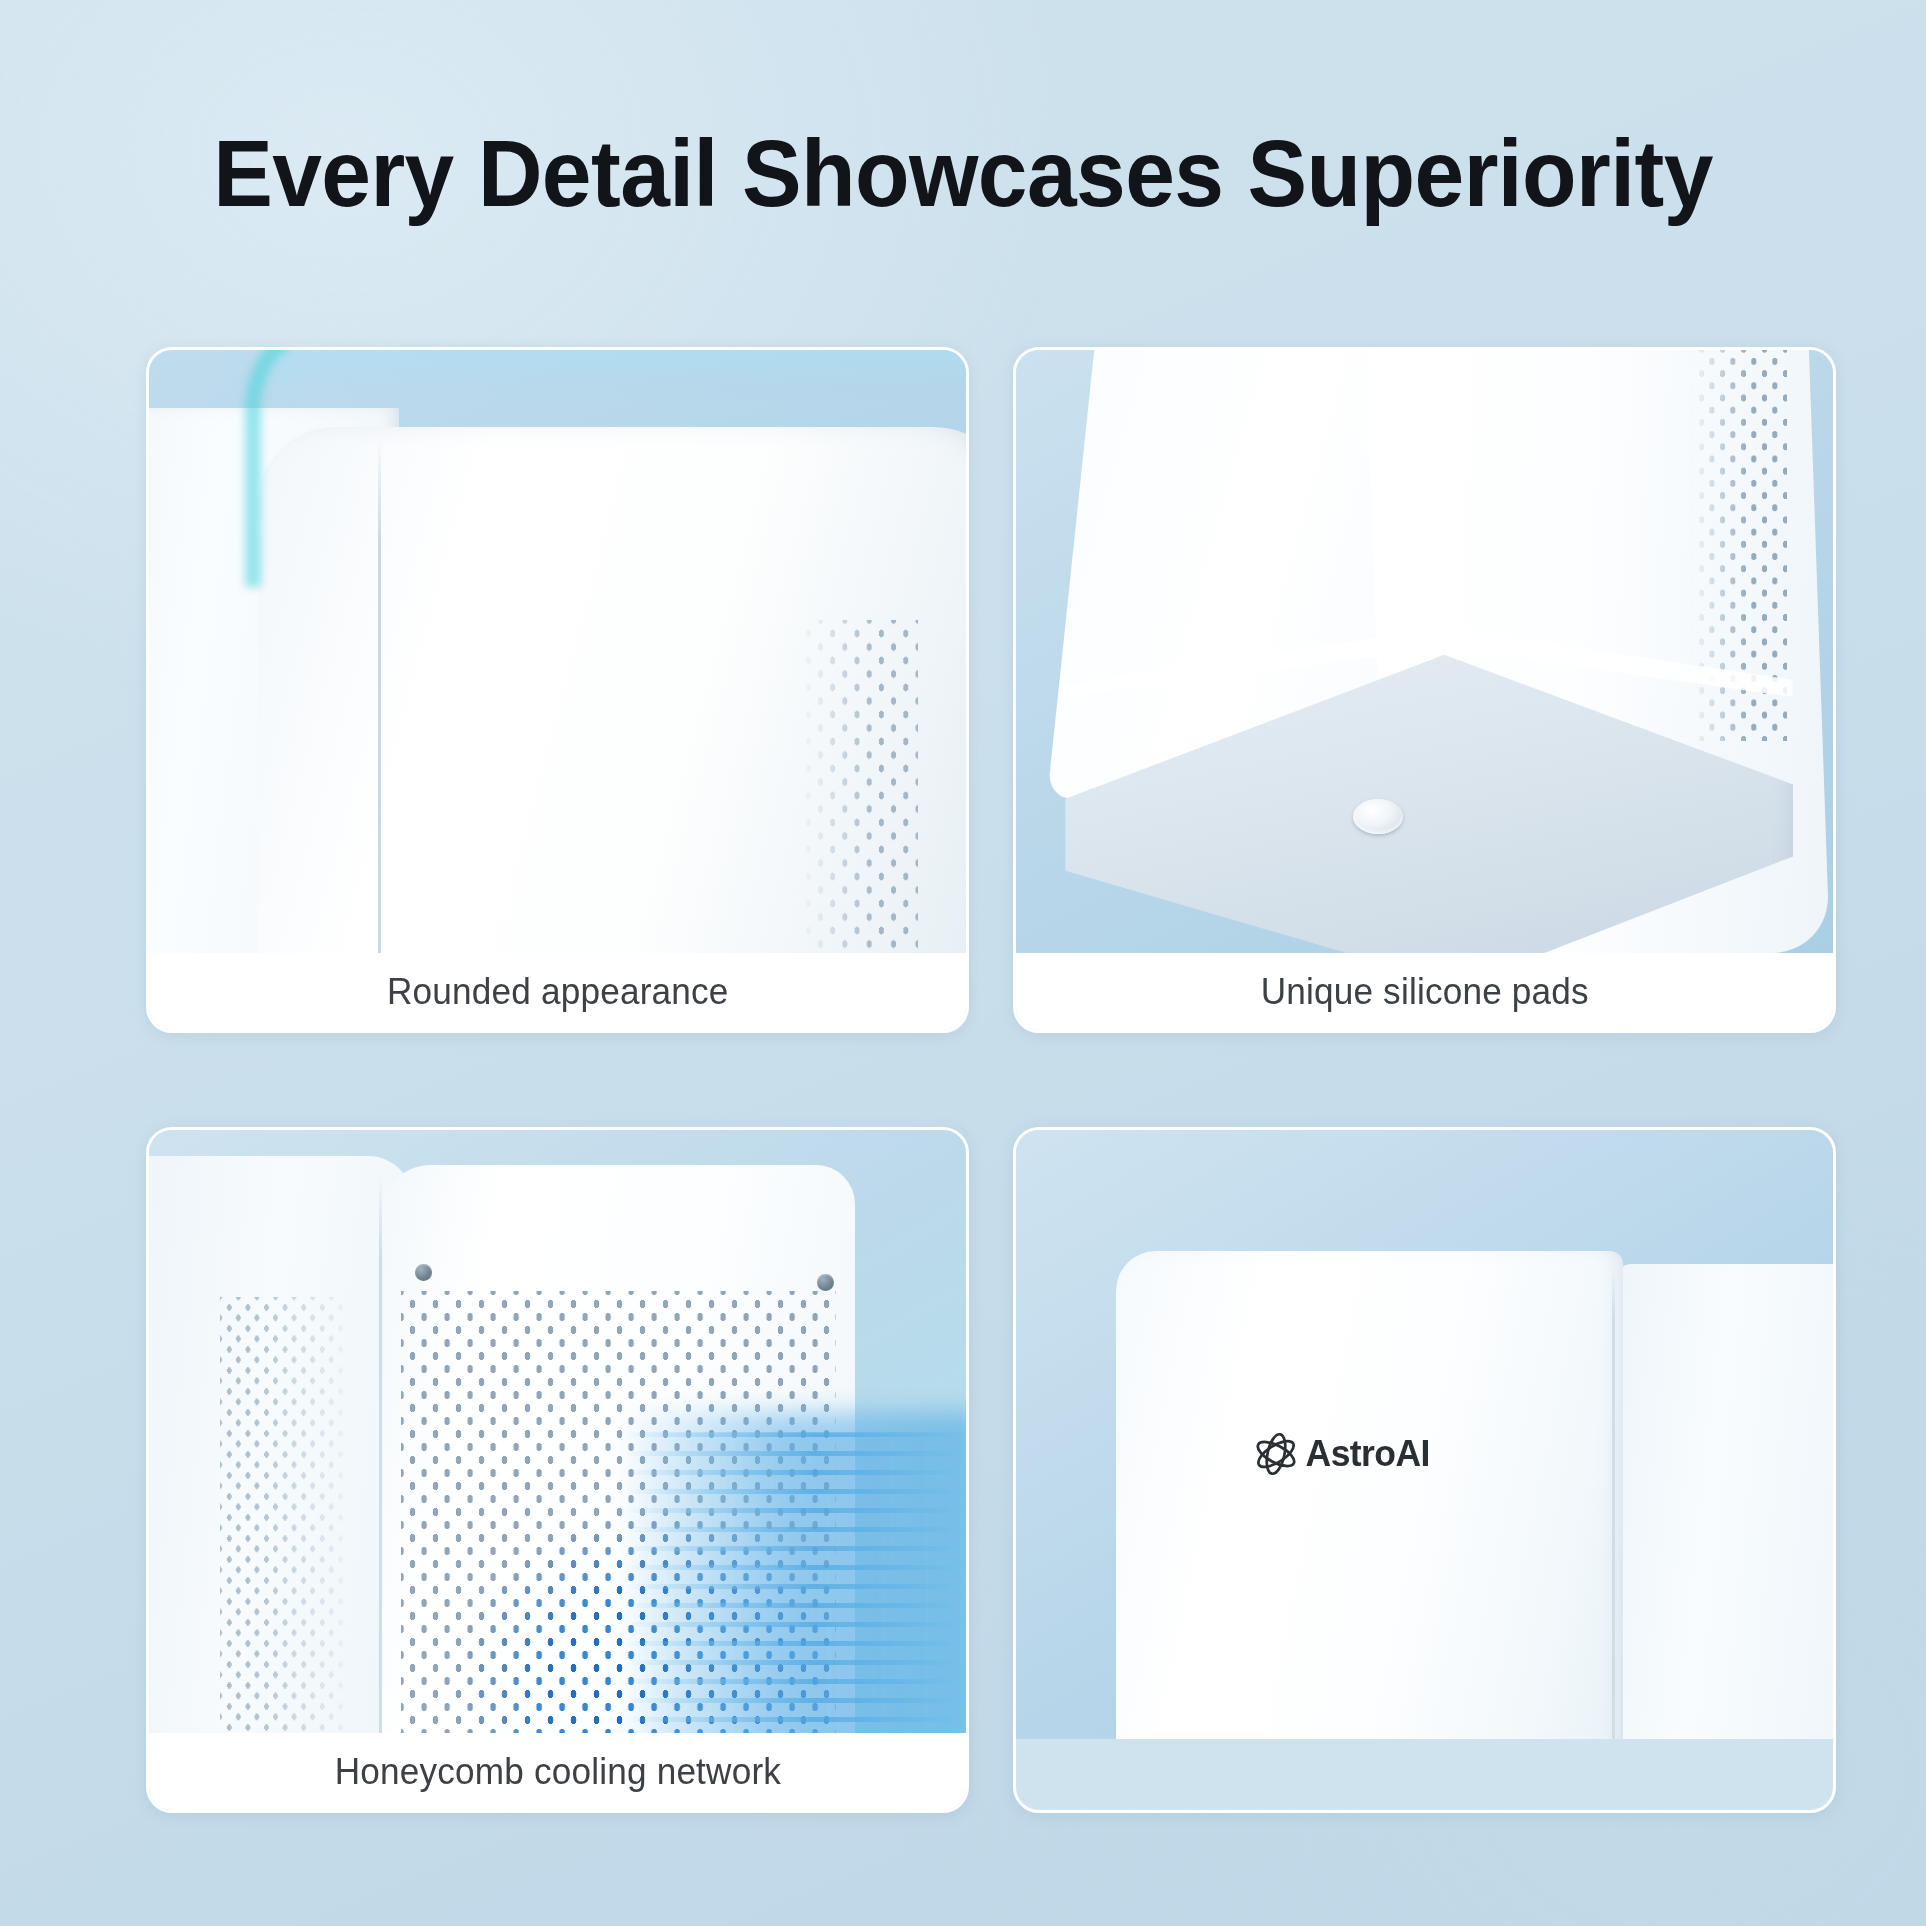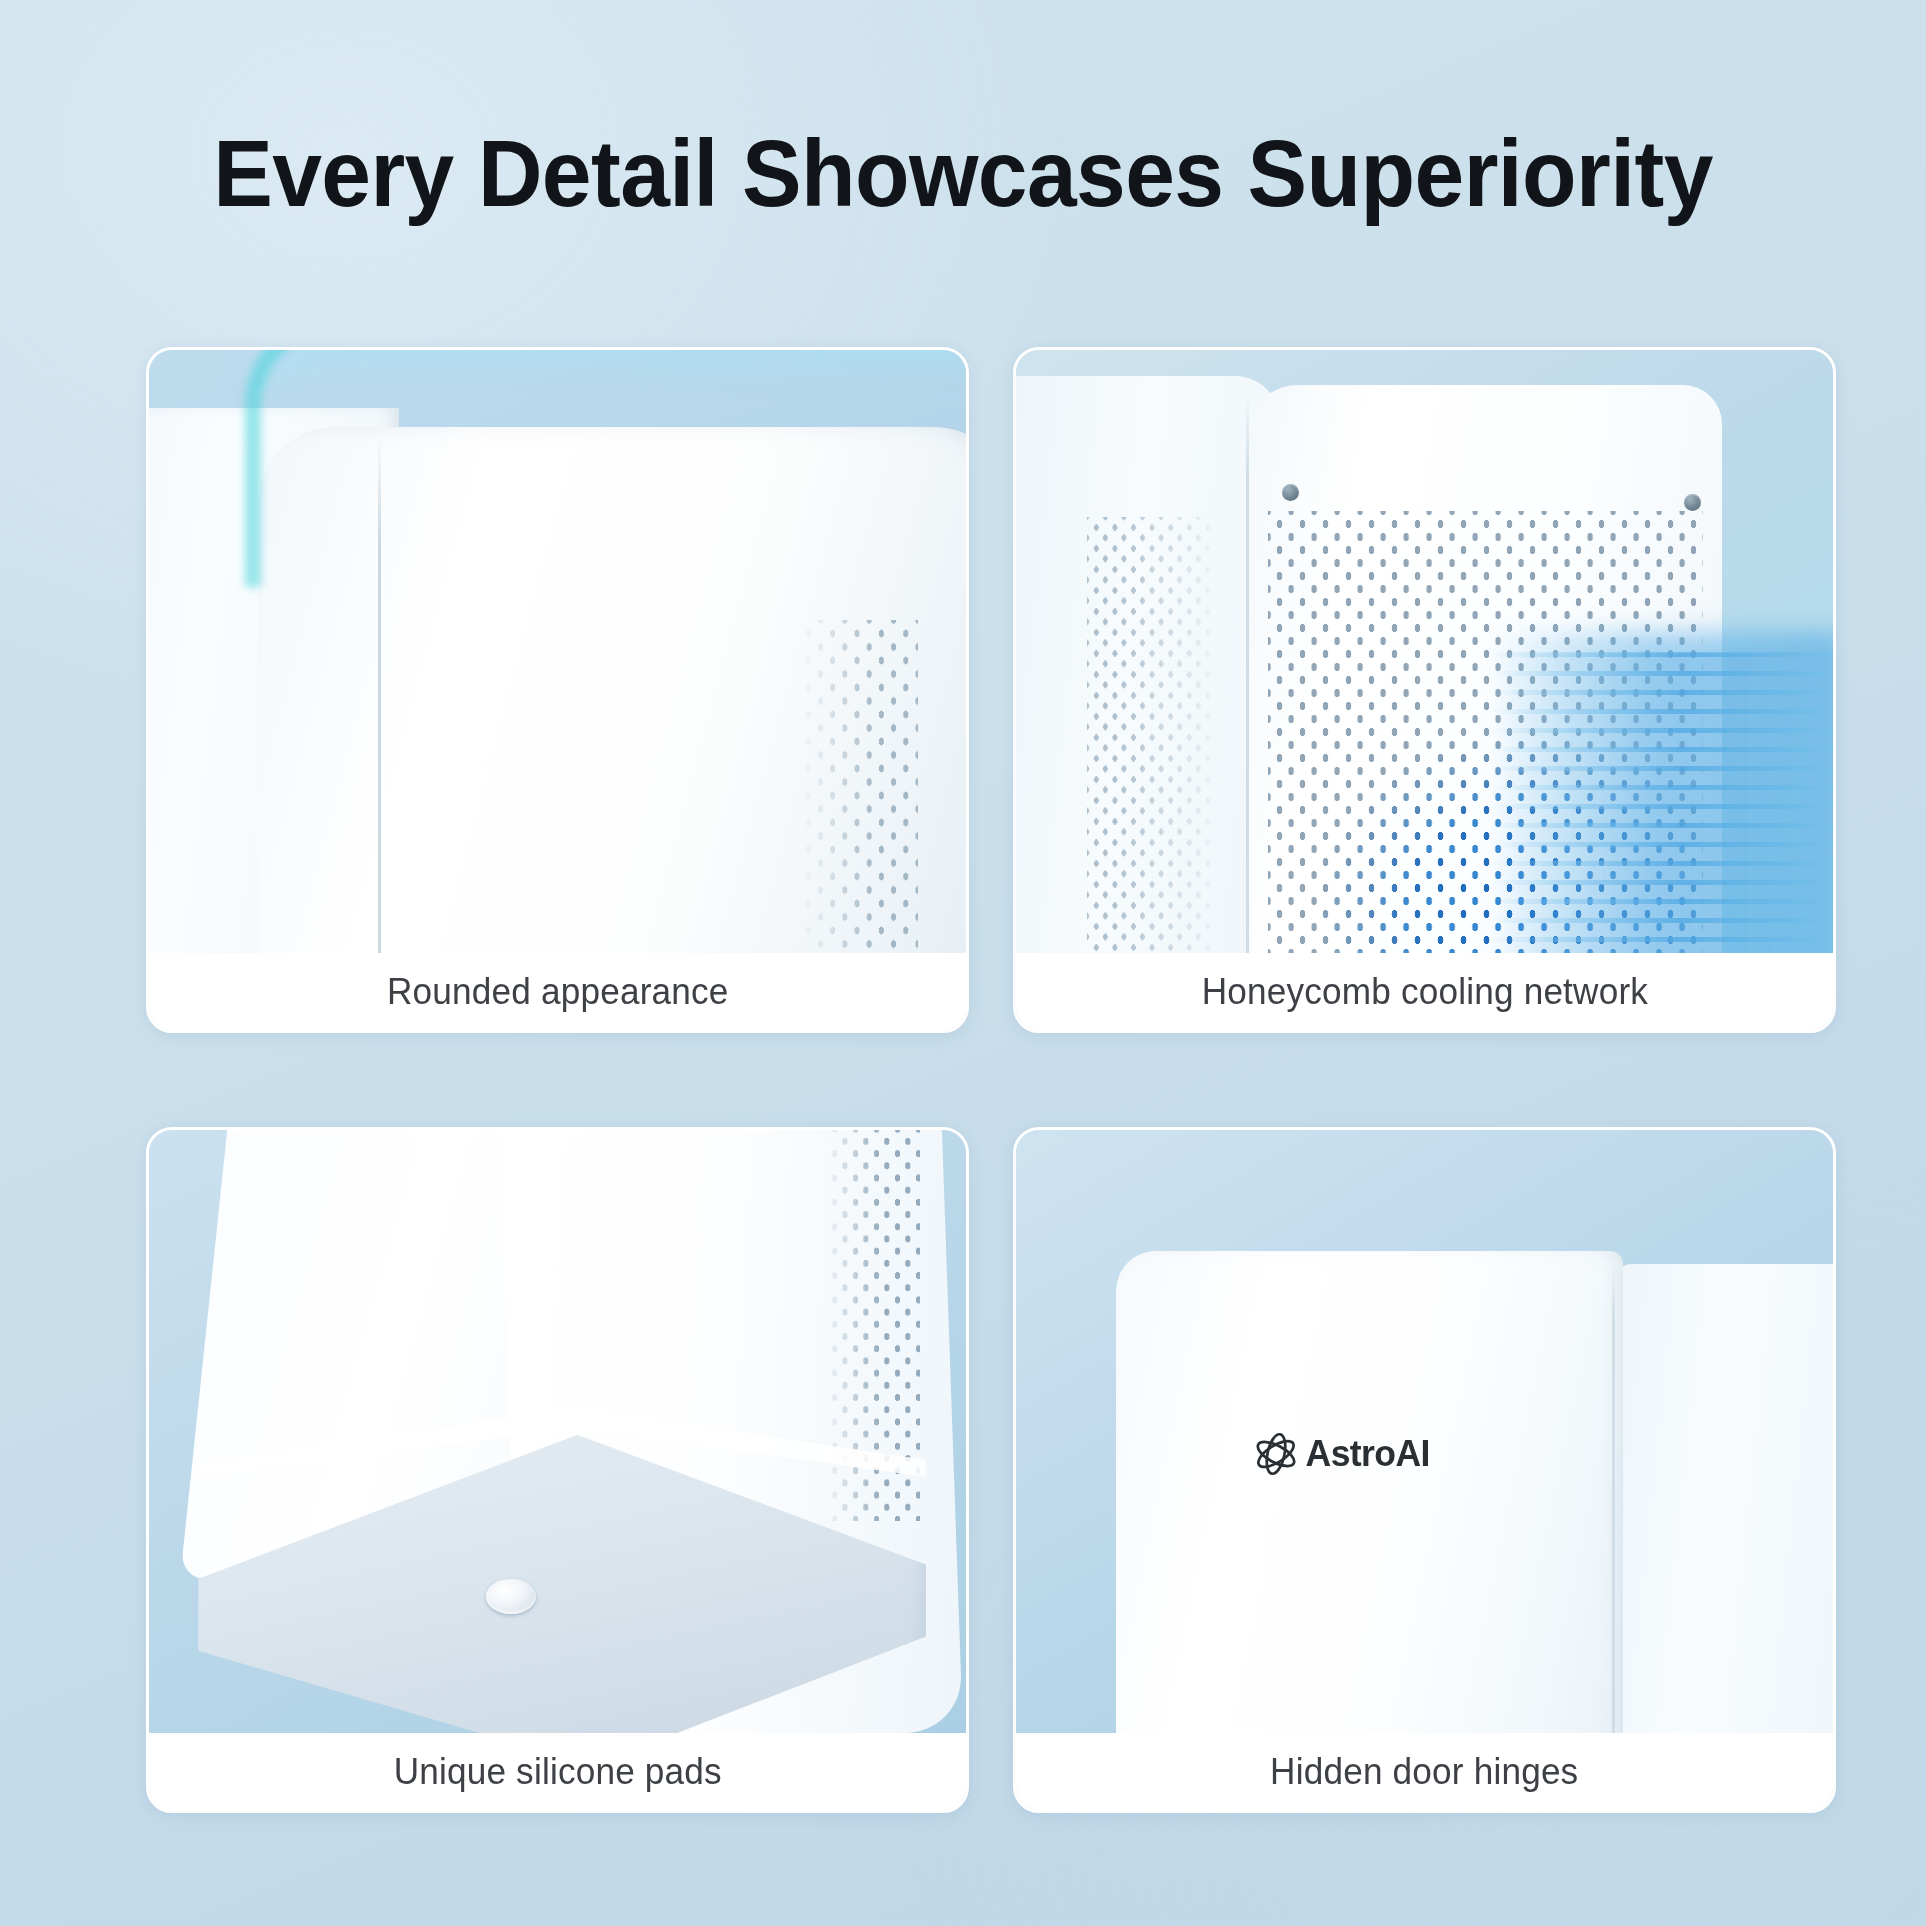--- a/index.html
+++ b/index.html
@@ -259,20 +259,37 @@
         <div class="bodySide"></div>
         <div class="bodyFront"></div>
         <div class="seam"></div>
         <div class="vent"></div>
         <div class="glowArc2"></div>
         <div class="glowArc"></div>
       </div>
     </div>
     <div class="caption">
       <span>Rounded appearance</span>
+    </div>
+  </div>
+
+  <div class="card">
+    <div class="photo">
+      <div class="p2">
+        <div class="unitTop"></div>
+        <div class="unitRight"></div>
+        <div class="rightVent"></div>
+        <div class="baseFace"></div>
+        <div class="edgeHL"></div>
+        <div class="pad a"></div>
+
+      </div>
+    </div>
+    <div class="caption">
+      <span>Unique silicone pads</span>
     </div>
   </div>
 
   <div class="card">
     <div class="photo">
       <div class="p3">
         <div class="leftFace"></div>
         <div class="leftVent"></div>
         <div class="frontFace"></div>
         <div class="cornerSeam"></div>
@@ -284,53 +301,33 @@
         <div class="airflow"></div>
       </div>
     </div>
     <div class="caption">
       <span>Honeycomb cooling network</span>
     </div>
   </div>
 
   <div class="card">
     <div class="photo">
-      <div class="p2">
-        <div class="unitTop"></div>
-        <div class="unitRight"></div>
-        <div class="rightVent"></div>
-        <div class="baseFace"></div>
-        <div class="edgeHL"></div>
-        <div class="pad a"></div>
-
-      </div>
-    </div>
-    <div class="caption">
-      <span>Unique silicone pads</span>
-    </div>
-  </div>
-
-  <div class="card">
-    <div class="photo">
       <div class="p4">
         <div class="sidePanel"></div>
         <div class="door"></div>
         <div class="hingeSeam"></div>
 
         <div class="logo">
           <svg width="48" height="48" viewBox="0 0 74 74">
             <g fill="none" stroke="#2a2f34" stroke-width="4.2" stroke-linecap="round">
               <ellipse cx="37" cy="37" rx="31" ry="13" transform="rotate(28 37 37)"></ellipse>
               <ellipse cx="37" cy="37" rx="31" ry="13" transform="rotate(-32 37 37)"></ellipse>
               <ellipse cx="37" cy="37" rx="13" ry="31" transform="rotate(12 37 37)"></ellipse>
             </g>
           </svg>
           <span class="logoText">AstroAI</span>
         </div>
       </div>
     </div>
-    <div class="caption">
-      <span>Hidden door hinges</span>
-    </div>
   </div>
 
 </div>
 
 
 </body></html>

